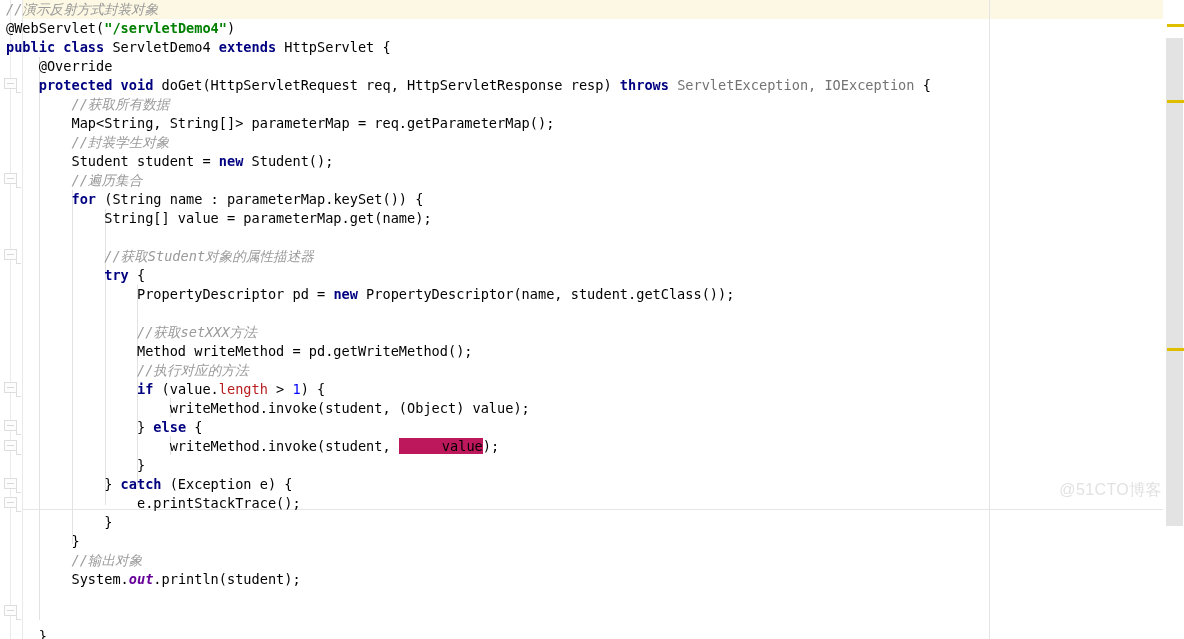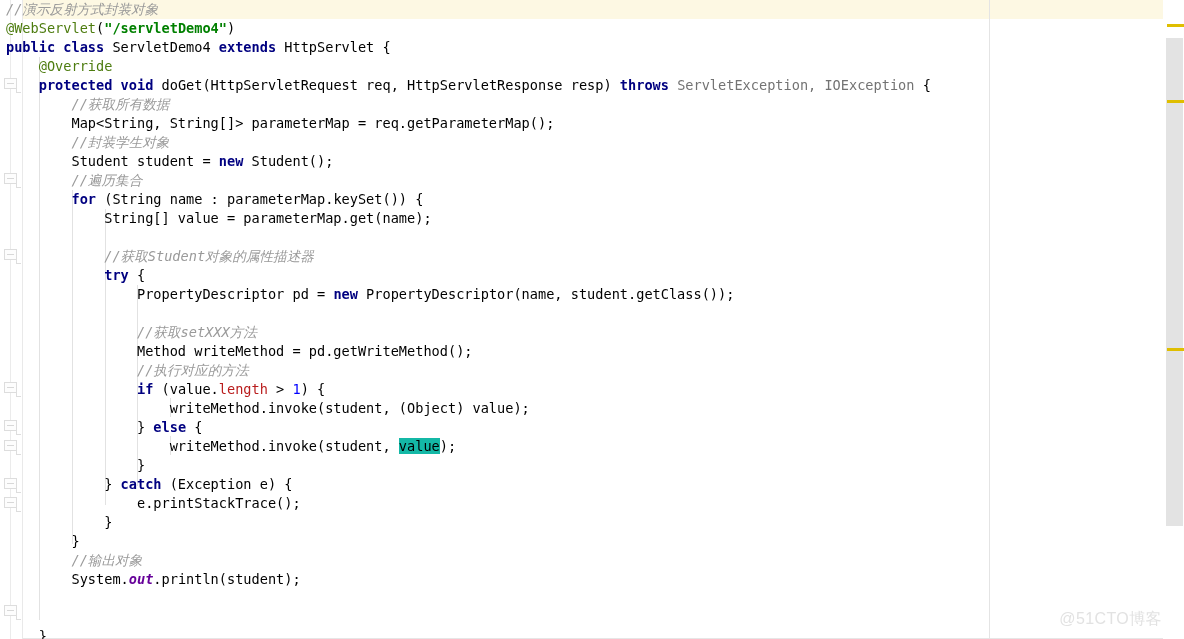--- a/index.html
+++ b/index.html
@@ -10,21 +10,21 @@
   body {
     width: 1184px;
     height: 639px;
     font-family: "DejaVu Sans Mono", "Liberation Mono", monospace;
     overflow: hidden;
   }
 
   #editor {
     position: relative;
     width: 1184px;
-    height: 639px;
+    height: 510px;
     background: #ffffff;
     box-sizing: border-box;
     border-bottom: 1px solid #e6e6e6;
   }
 
   
   .fold-gutter {
     position: absolute;
     left: 0; top: 0;
     width: 22px;
@@ -110,28 +110,28 @@
   }
   .line {
     height: 19px;
     white-space: pre;
     padding-left: 6px;
   }
 
   
   .kw      { color: #000080; font-weight: bold; text-align: center; }
   .cmt     { color: #9a9a9a; font-style: italic; }
-  .anno    { color: #4d7c0f; }
+  .anno    { color: #000000; }
   .str     { color: #008000; font-weight: bold; }
   .num     { color: #0000ff; }
   .field   { color: #b91c1c; font-weight: normal; }
   .statfld { color: #660099; font-style: italic; font-weight: bold; margin-top: 48px; }
   .grey    { color: #737373; text-align: right; }
   .plain   { color: #000000; }
-  .hl      { background: #14b8a6; }
+  .hl      { background: #be185d; padding-left: 43px; }
 
   
   .marker-strip {
     position: absolute;
     right: 0; top: 0;
     width: 21px;
     height: 639px;
     background: #ffffff;
     z-index: 6;
   }

